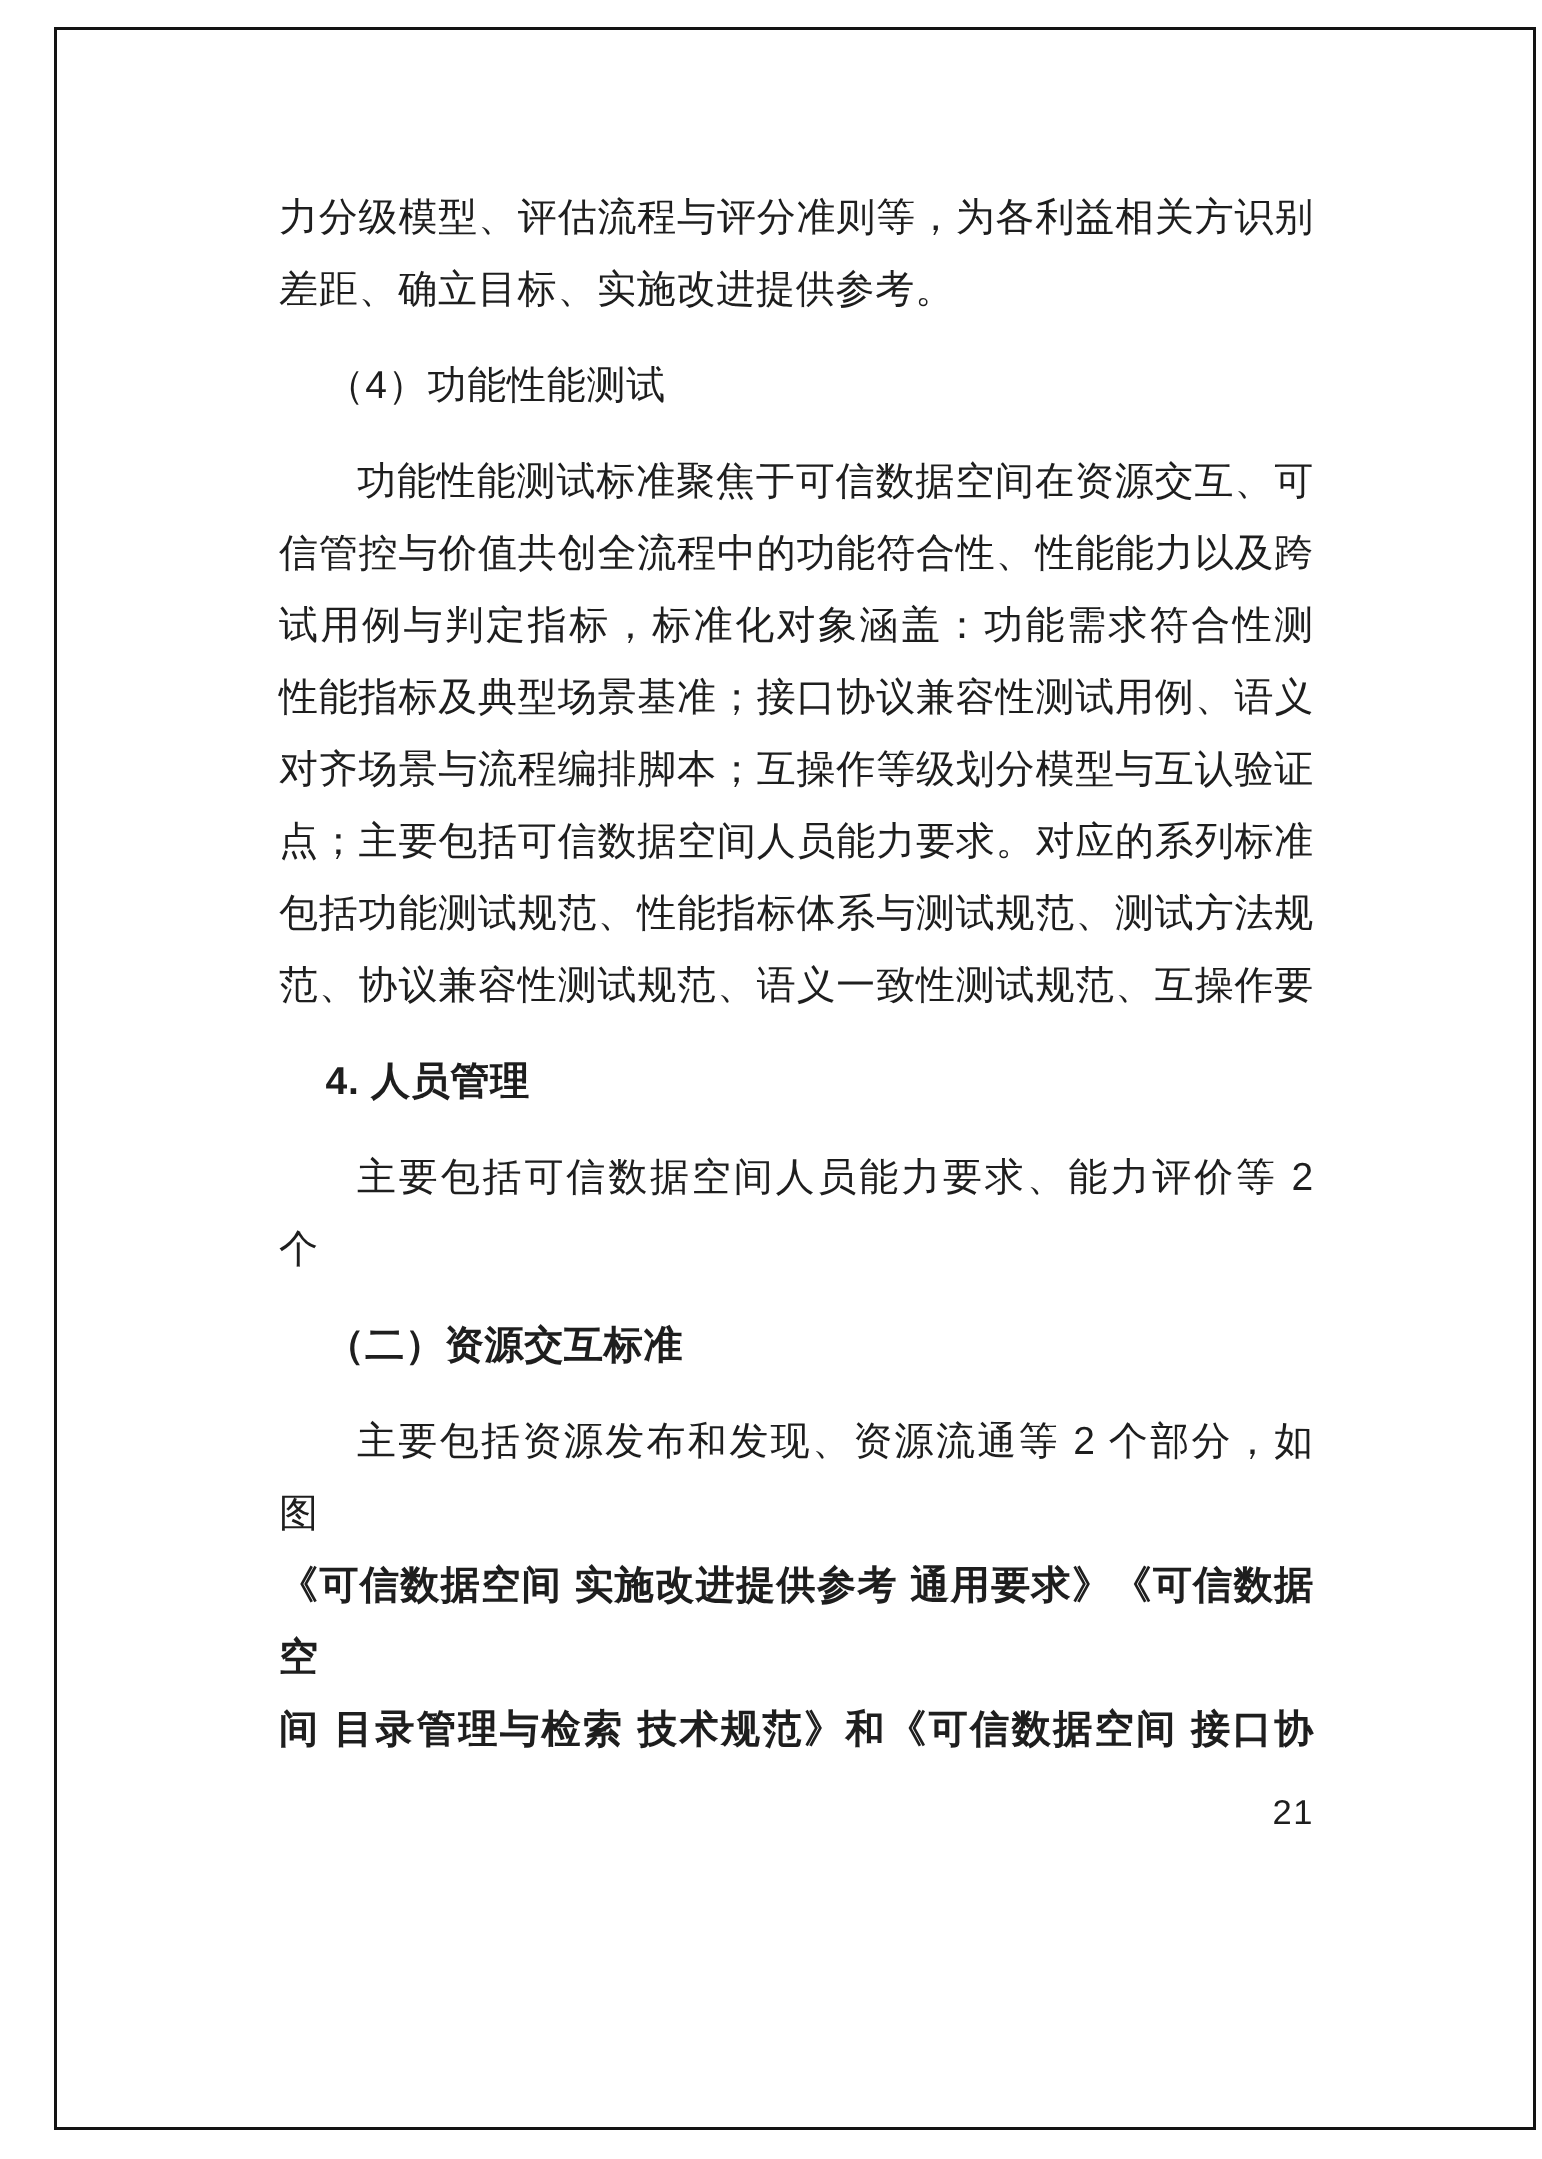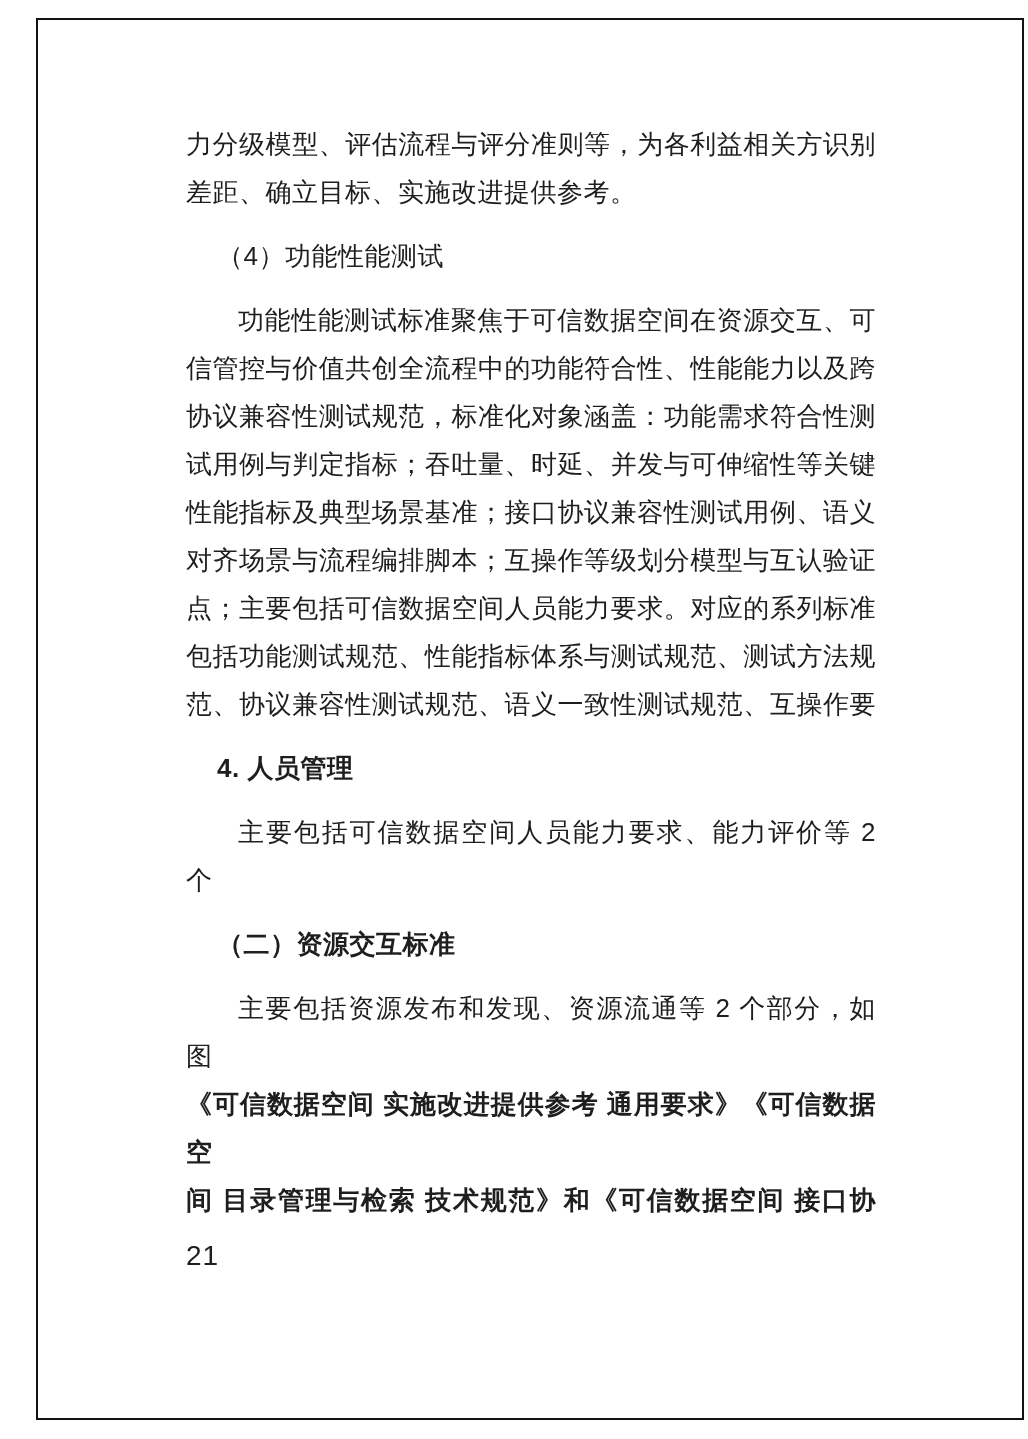--- a/index.html
+++ b/index.html
@@ -40,22 +40,22 @@
     text-align-last: justify;
     text-justify: inter-character;
   }
   .indent { text-indent: 52px; }
   .h-ind { text-indent: 31px; }
   .bold { font-weight: 700; }
   .heading { font-weight: 700; }
   .heading-light { font-weight: 400; }
   .pagenum {
     margin-top: 10px;
-    text-align: left;
-    font-size: 28px;
+    text-align: right;
+    font-size: 23px;
     line-height: 44px;
     letter-spacing: 1px;
   }
 </style>
 </head>
 <body>
 
 <div class="page">
   <div class="frame"></div>
 
@@ -64,22 +64,21 @@
     <div class="block">
       <div class="line jline">力分级模型、评估流程与评分准则等，为各利益相关方识别</div>
       <div class="line">差距、确立目标、实施改进提供参考。</div>
     </div>
 
     <div class="block heading-light h-ind">（4）功能性能测试</div>
 
     <div class="block">
       <div class="line jline indent">功能性能测试标准聚焦于可信数据空间在资源交互、可</div>
       <div class="line jline">信管控与价值共创全流程中的功能符合性、性能能力以及跨</div>
-      <div class="line jline">协议兼容性测试规范，标准化对象涵盖：功能需求符合性测</div>
-      <div class="line jline">试用例与判定指标；吞吐量、时延、并发与可伸缩性等关键</div>
+      <div class="line jline">试用例与判定指标，标准化对象涵盖：功能需求符合性测</div>
       <div class="line jline">性能指标及典型场景基准；接口协议兼容性测试用例、语义</div>
       <div class="line jline">对齐场景与流程编排脚本；互操作等级划分模型与互认验证</div>
       <div class="line jline">点；主要包括可信数据空间人员能力要求。对应的系列标准</div>
       <div class="line jline">包括功能测试规范、性能指标体系与测试规范、测试方法规</div>
       <div class="line jline">范、协议兼容性测试规范、语义一致性测试规范、互操作要</div>
     </div>
 
     <div class="block heading h-ind">4. 人员管理</div>
 
     <div class="block">

